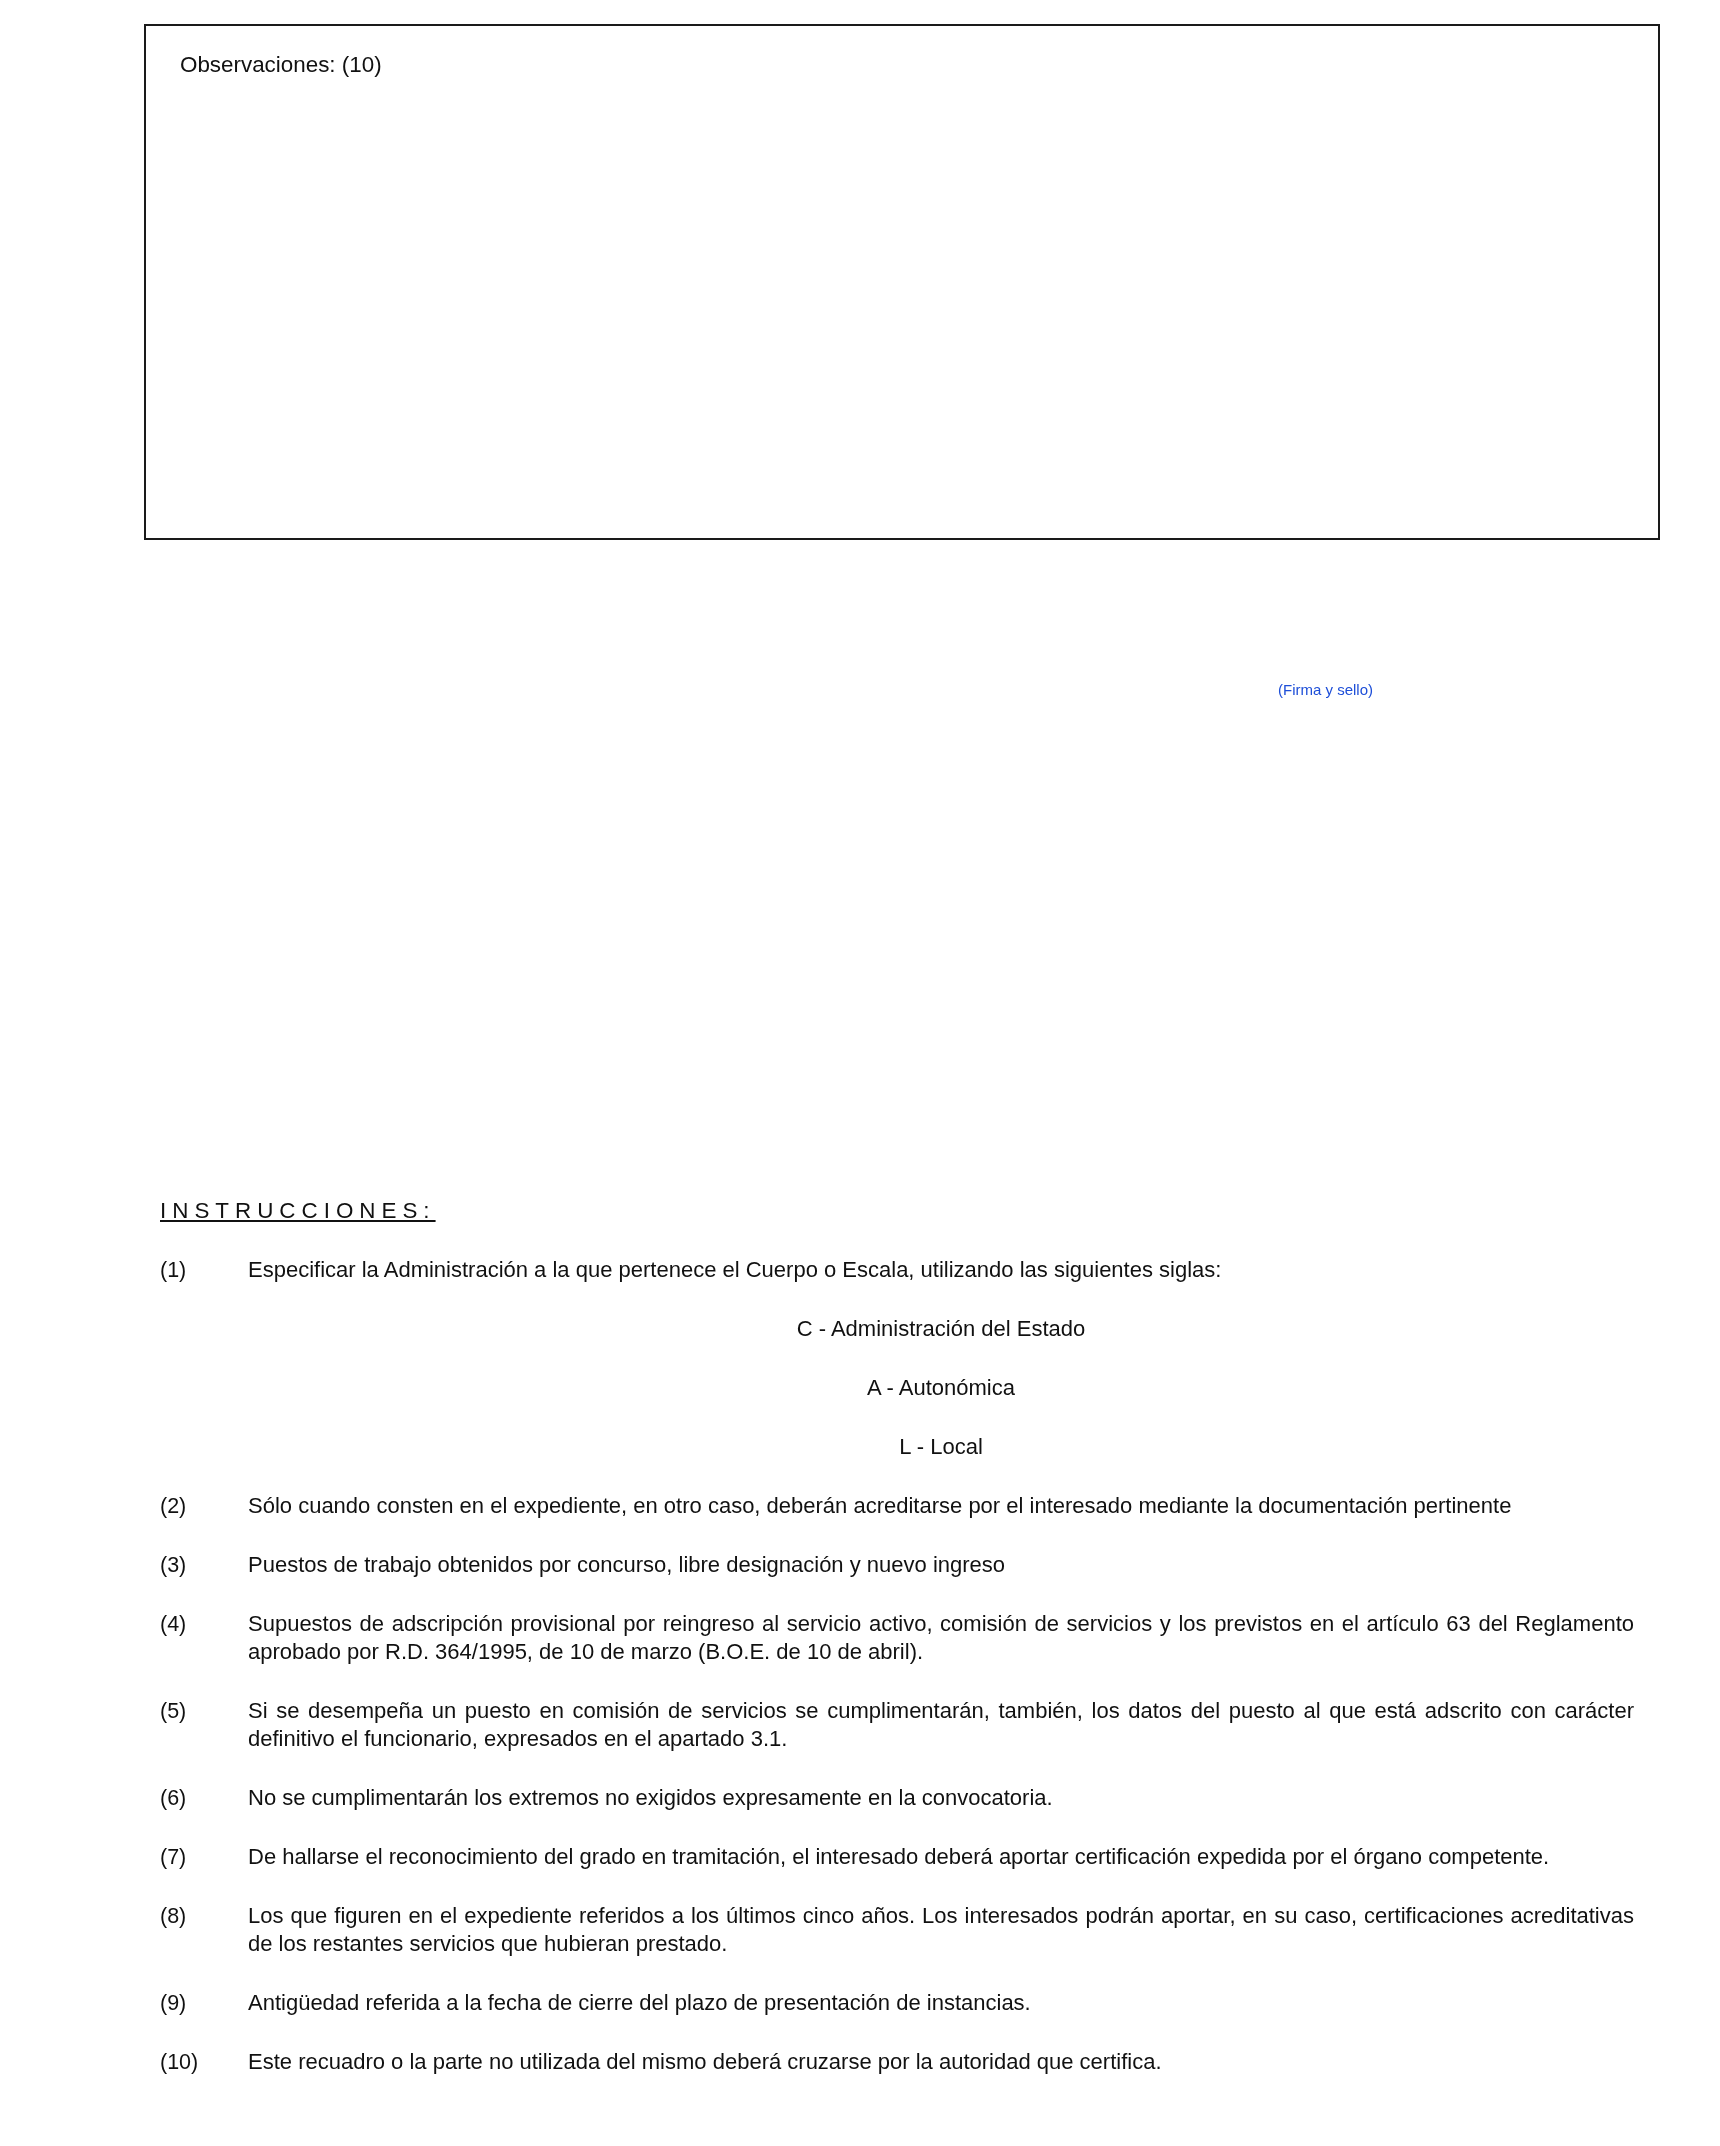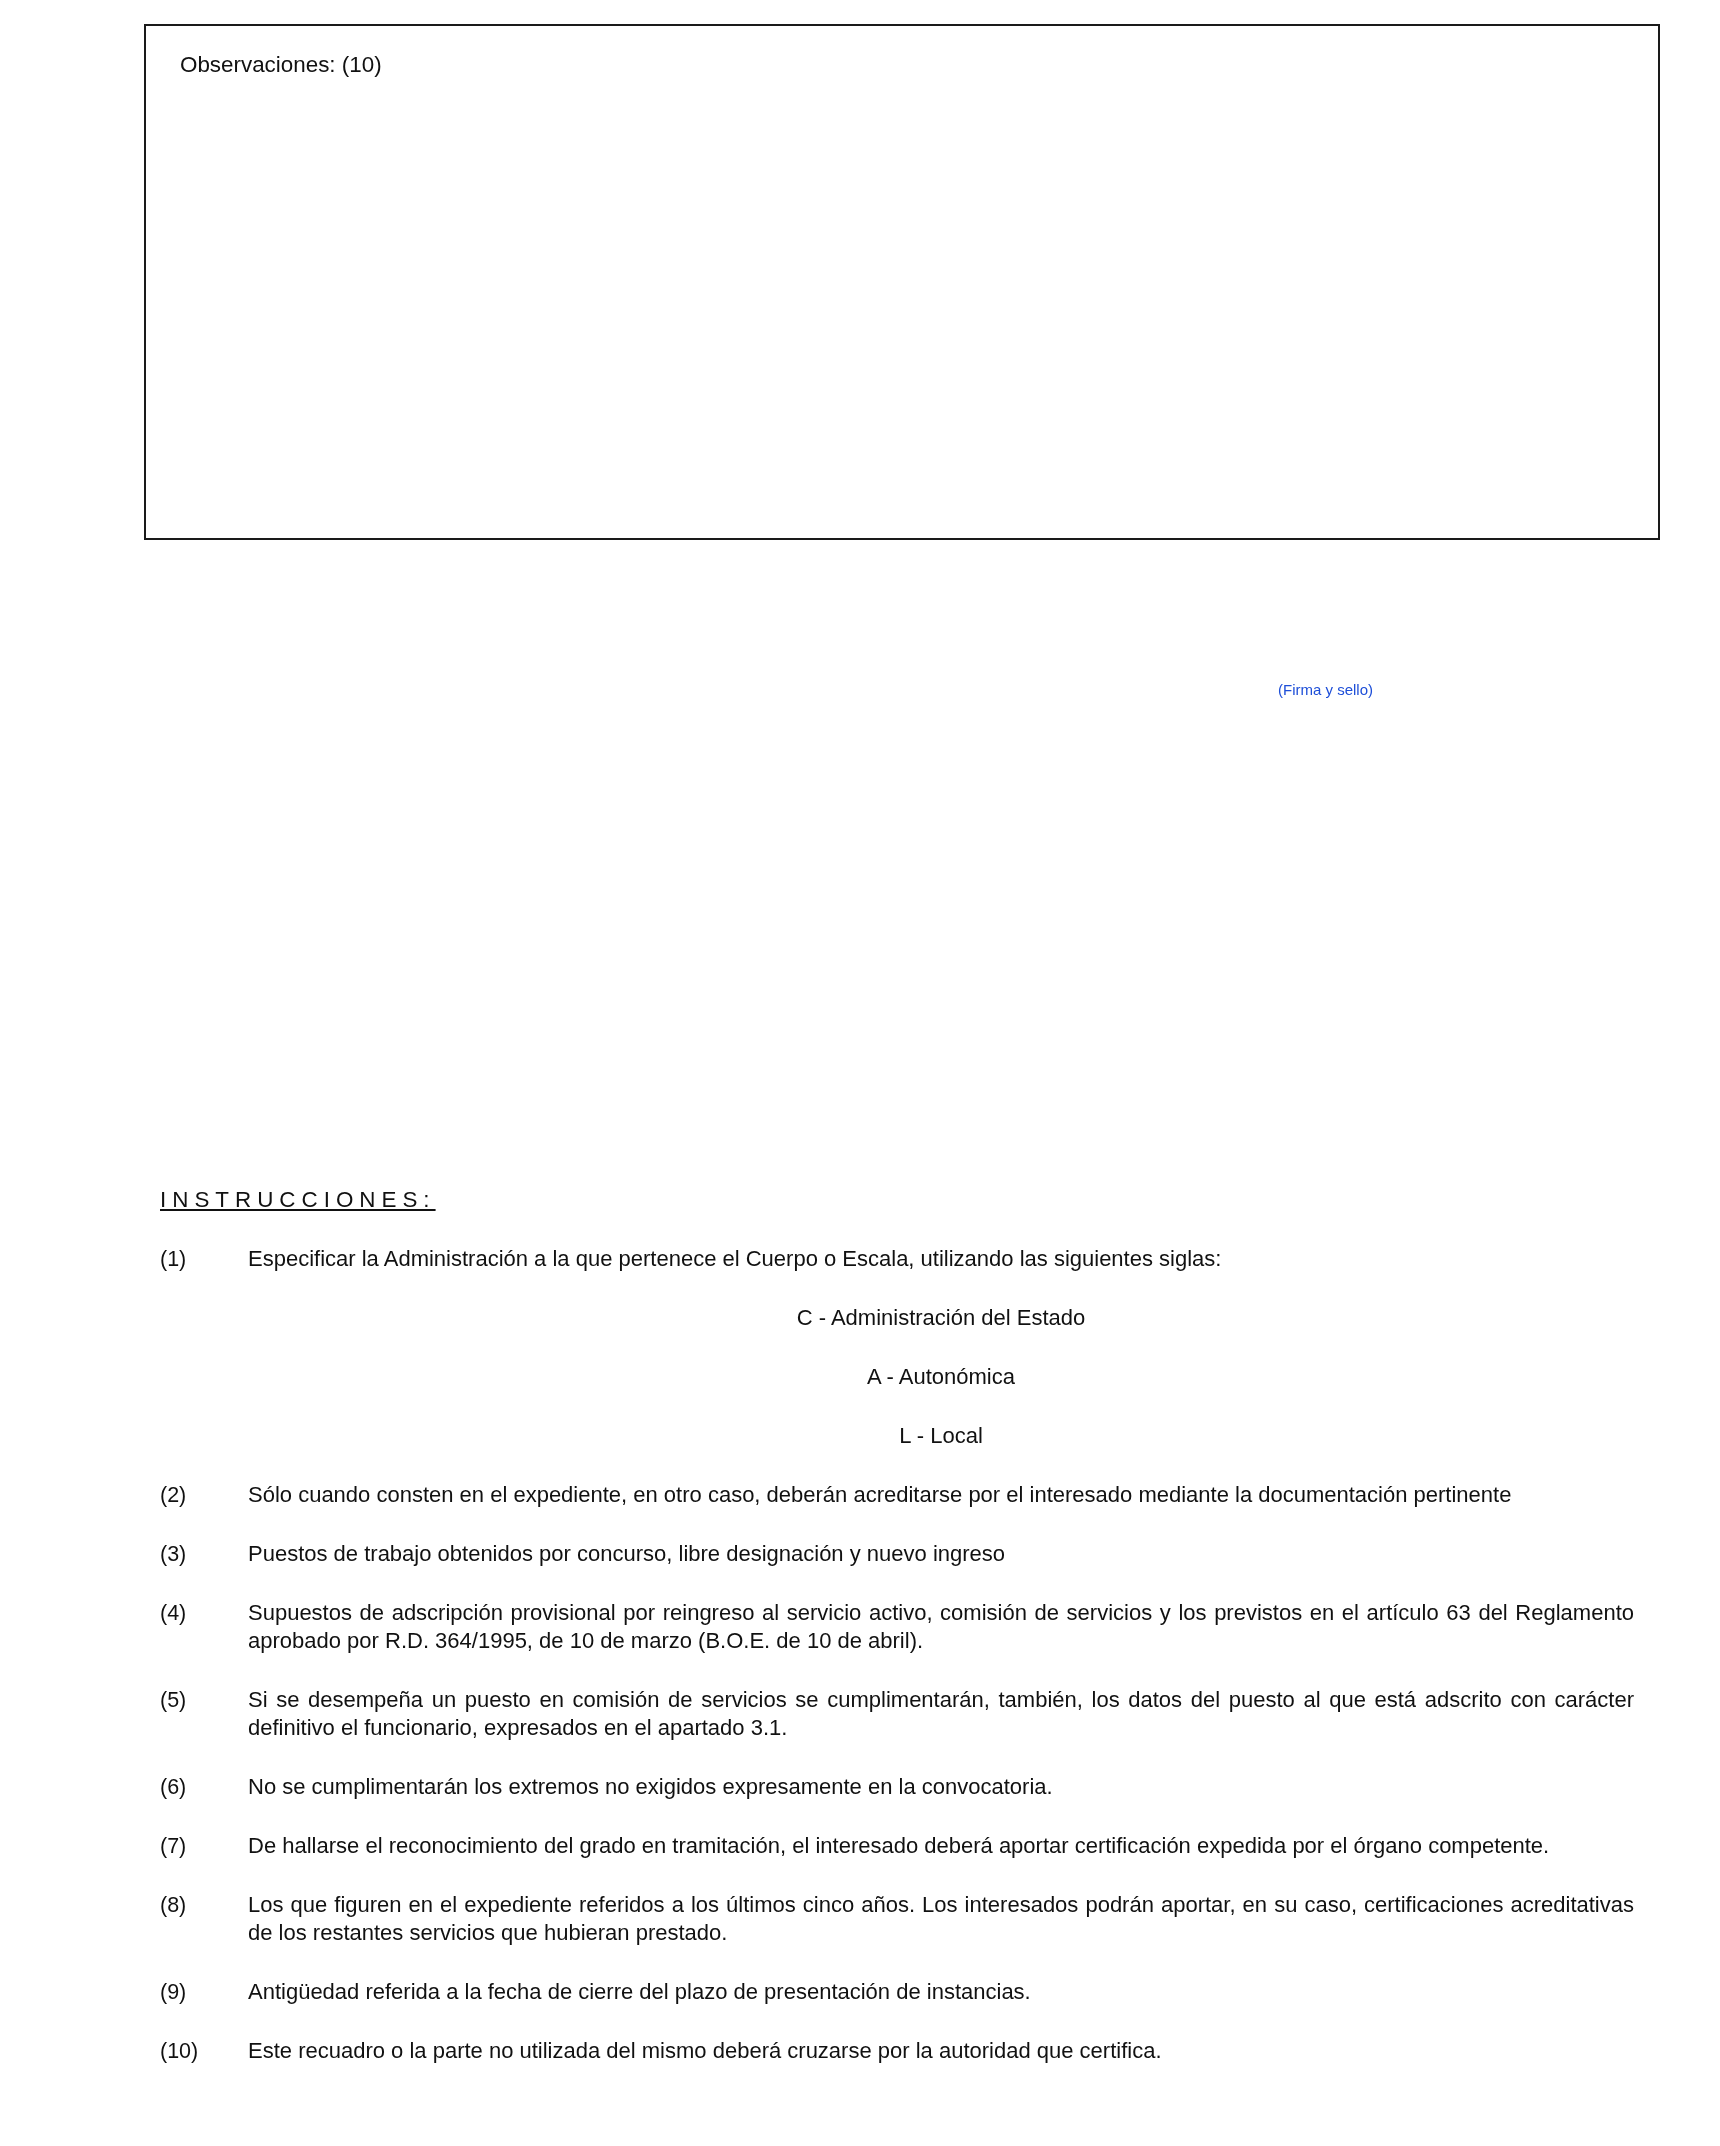--- a/index.html
+++ b/index.html
@@ -52,20 +52,21 @@
     top: 1186px;
     width: 1474px;
   }
   .inst-title {
     font-size: 22.4px;
     line-height: 28px;
     letter-spacing: 6px;
     text-decoration: underline;
     margin-bottom: 31px;
     font-weight: 400;
+    margin-top: 11px;
   }
   .item {
     display: flex;
     margin-bottom: 31px;
   }
   .item .num {
     width: 88px;
     flex: 0 0 88px;
     font-size: 21.5px;
     line-height: 28px;

